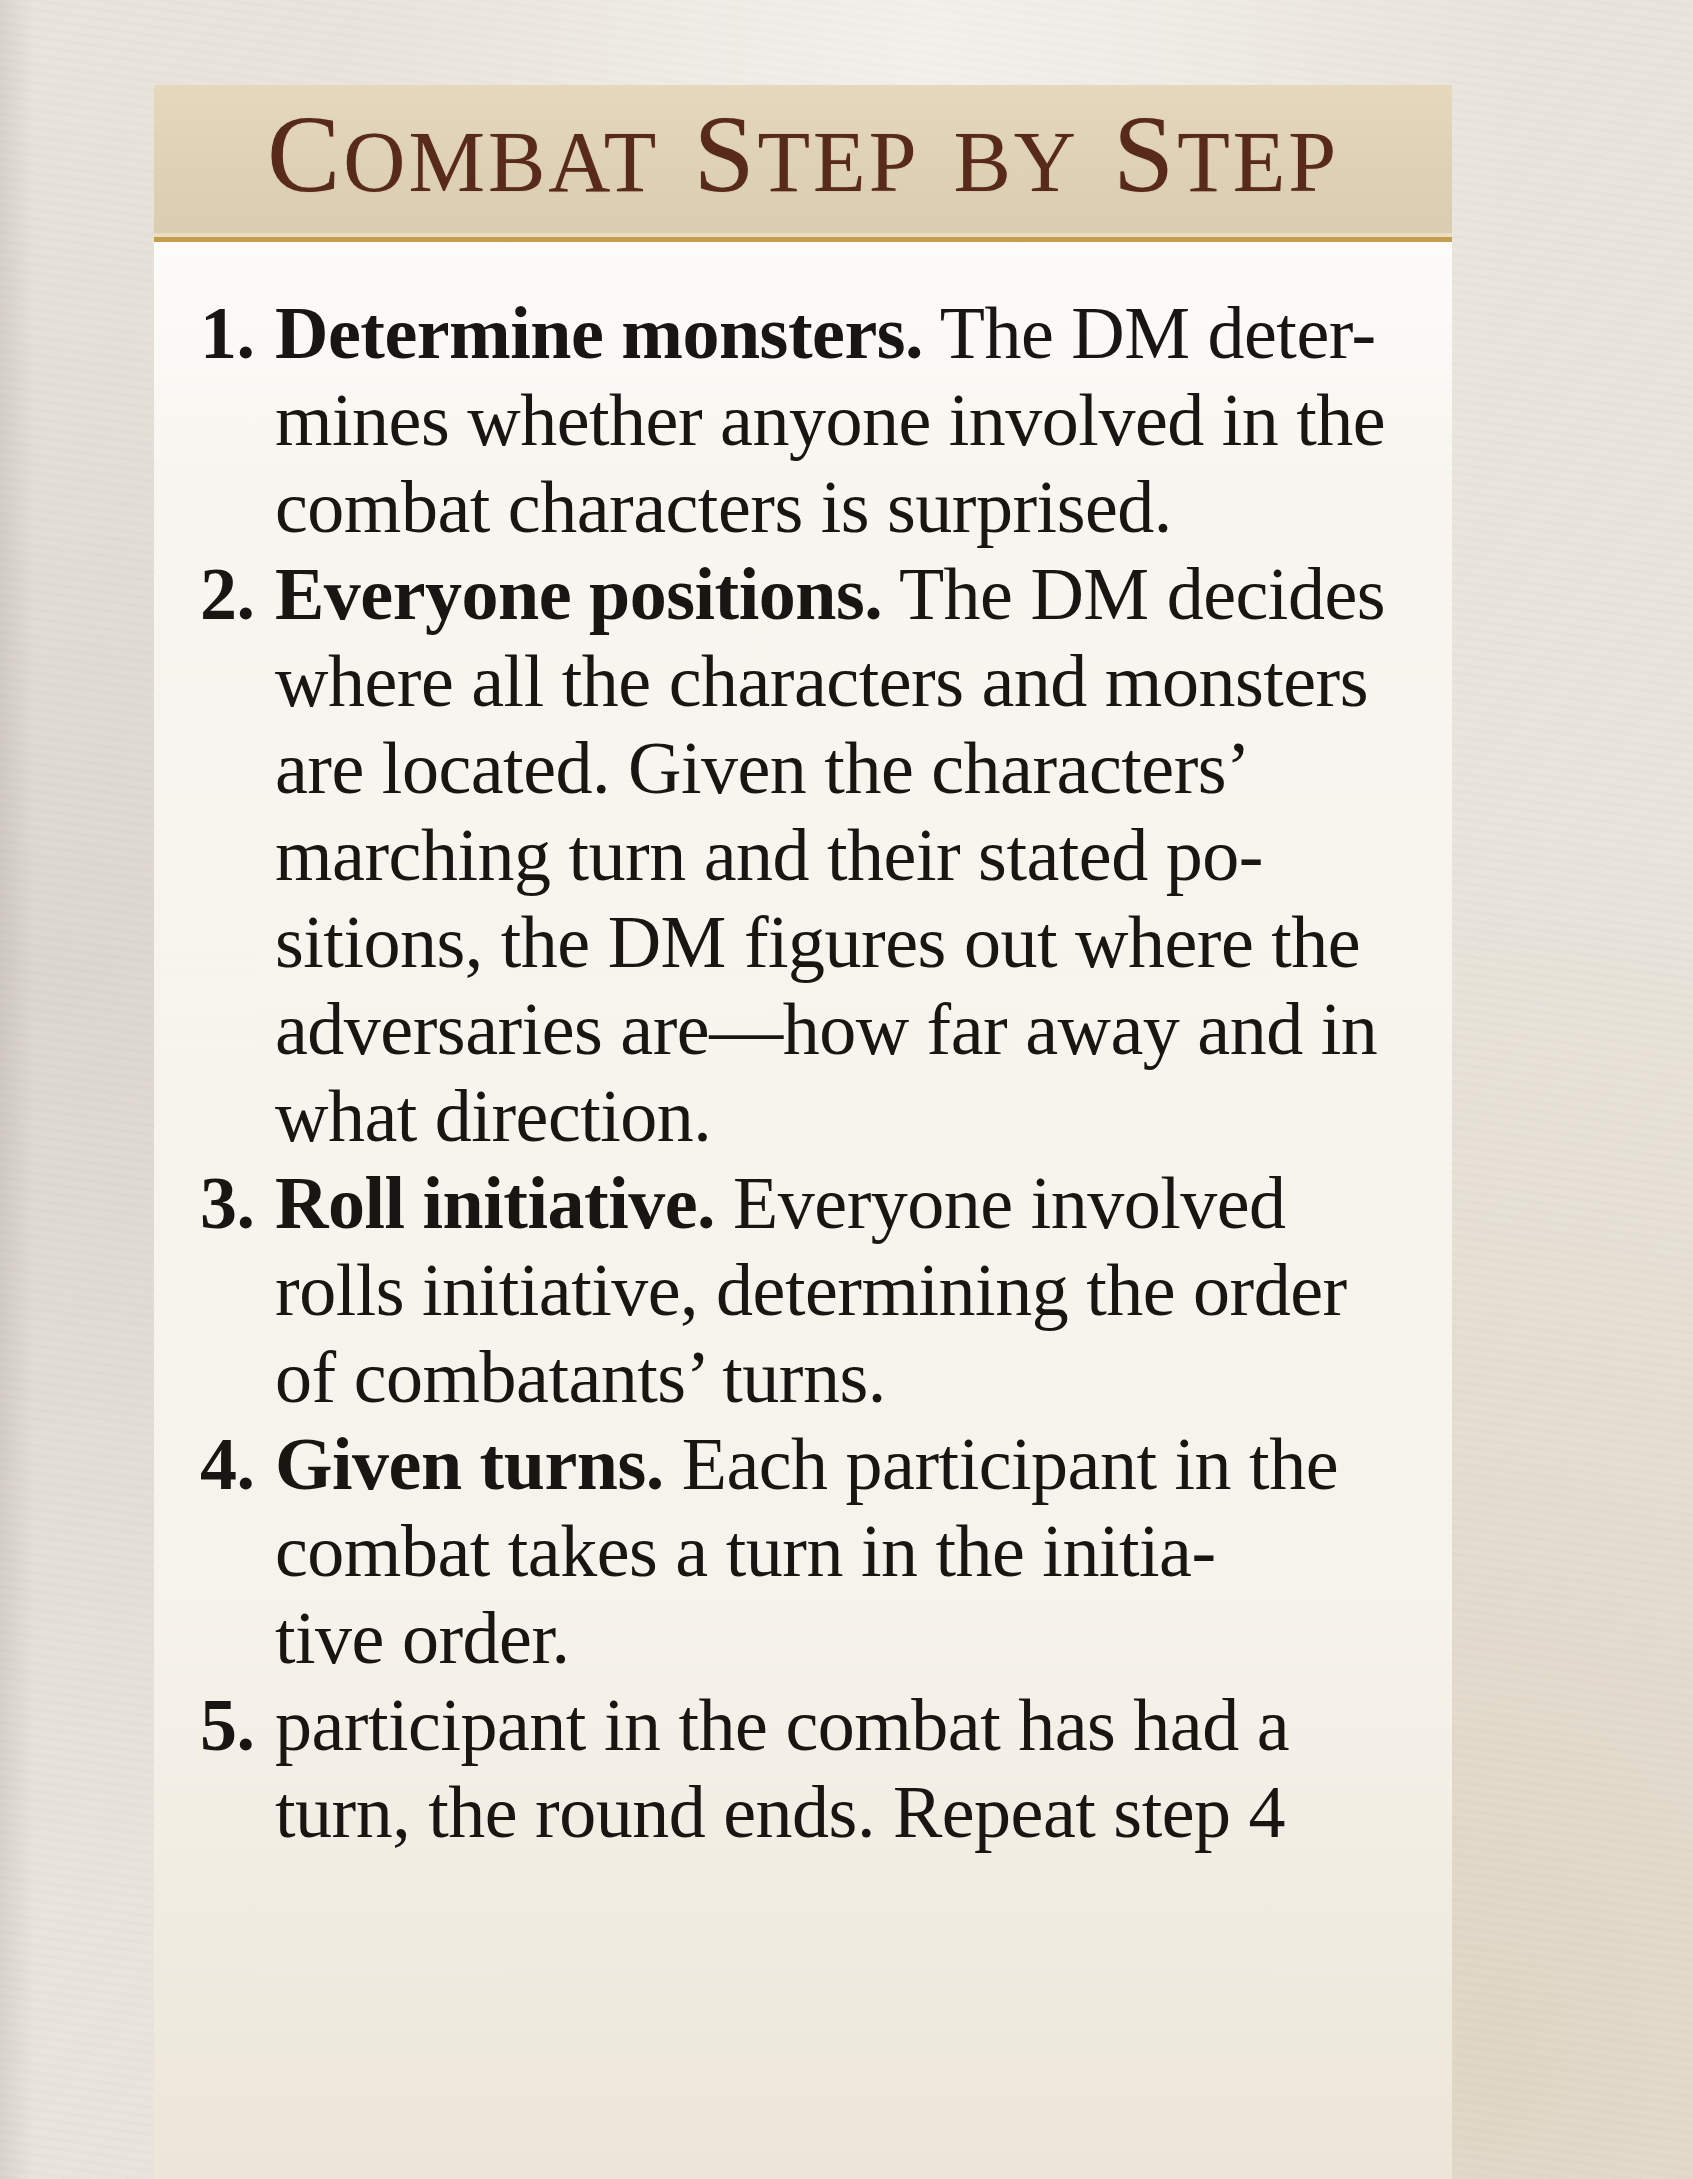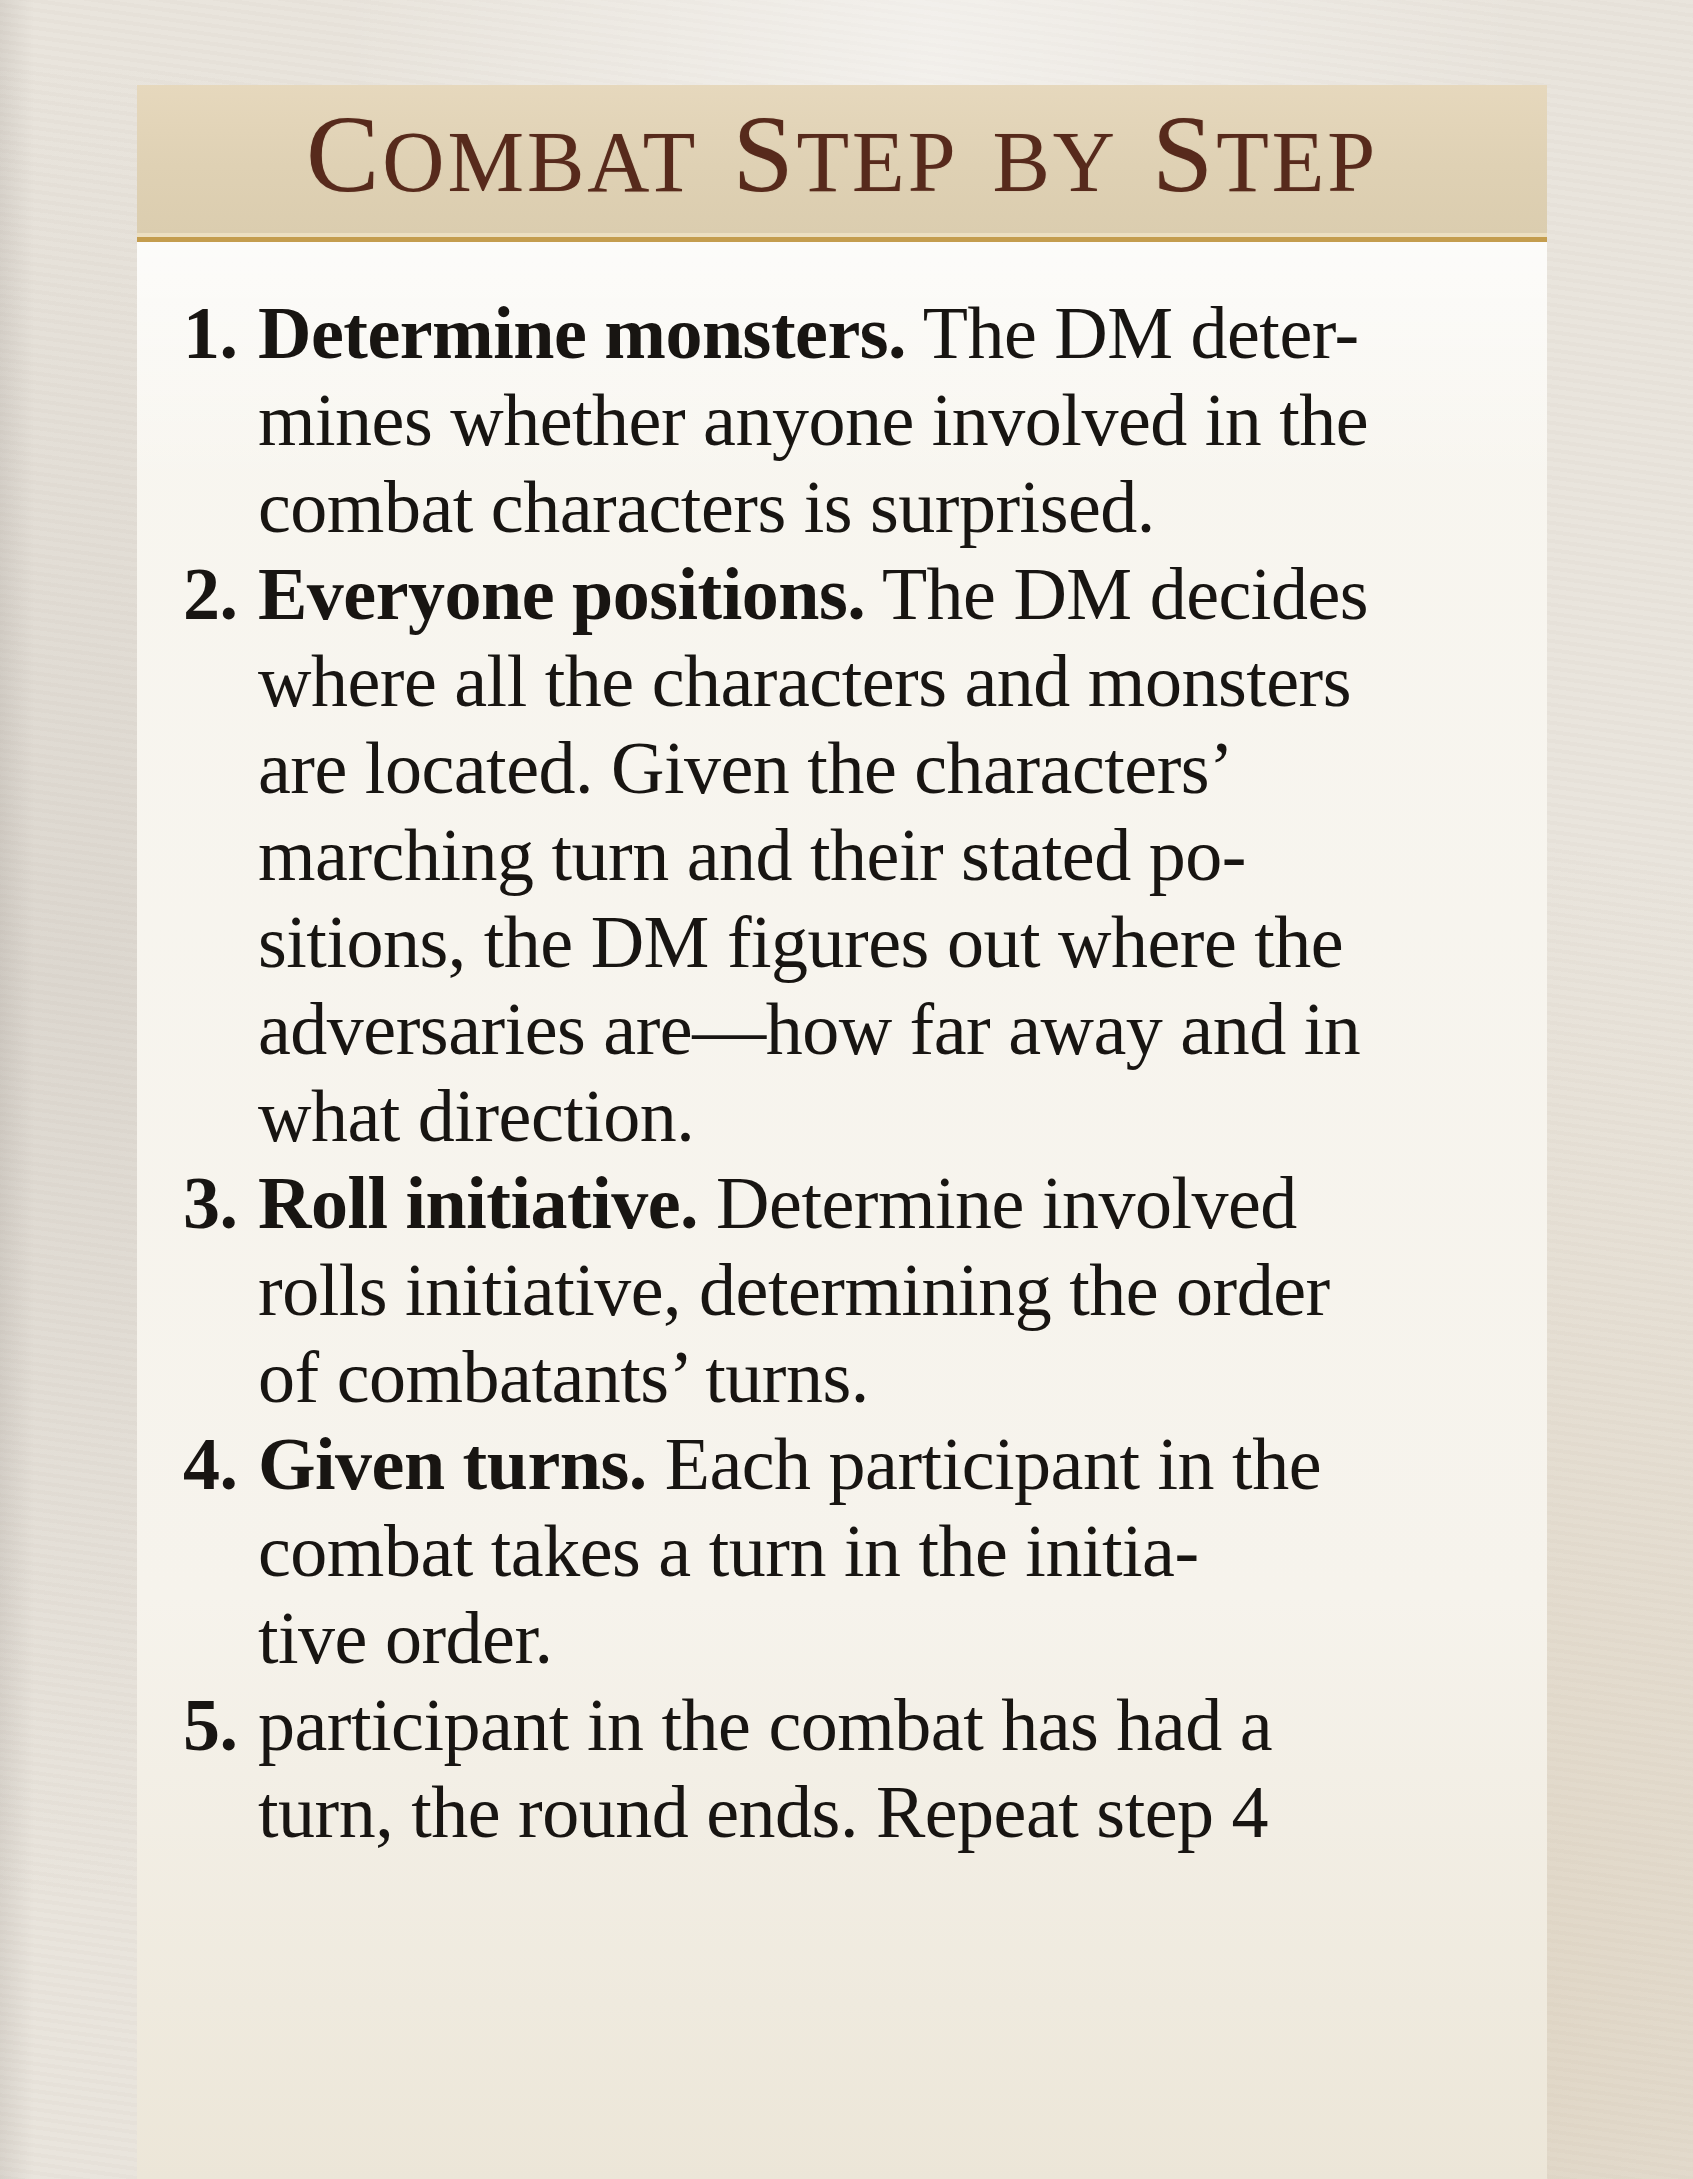--- a/index.html
+++ b/index.html
@@ -13,21 +13,21 @@
       radial-gradient(ellipse at 55% 3%, rgba(255,255,255,0.45), transparent 45%),
       repeating-linear-gradient(8deg, rgba(90,80,70,0.018) 0 4px, rgba(255,255,255,0.02) 4px 9px);
     overflow:hidden;
     font-family:"Liberation Serif", serif;
   }
   .page::before{ 
     content:"";position:absolute;left:0;top:0;bottom:0;width:34px;
     background:linear-gradient(90deg, rgba(70,60,55,0.10), rgba(70,60,55,0.0));
   }
   .panel{
-    position:absolute;left:137px;top:85px;width:1410px;height:2094px;
+    position:absolute;left:154px;top:85px;width:1298px;height:2094px;
   }
   .band{
     height:148px;
     background:linear-gradient(180deg,#e6d8bd 0%,#dfd1b4 55%,#dbcdaf 100%);
     display:flex;justify-content:center;align-items:center;
   }
   .title{
     margin:0;padding:0 10px 10px 10px;
     display:flex;align-items:baseline;gap:34px;
     color:#572a1c;font-weight:400;letter-spacing:3px;
@@ -97,21 +97,21 @@
           <div class="line"><span>marching turn and their stated po-</span></div>
           <div class="line"><span>sitions, the DM figures out where the</span></div>
           <div class="line"><span>adversaries are—how far away and in</span></div>
           <div class="line"><span>what direction.</span></div>
         </div>
       </div>
 
       <div class="step">
         <span class="num">3.</span>
         <div class="lines">
-          <div class="line"><b>Roll initiative.</b><span> Determine involved</span></div>
+          <div class="line"><b>Roll initiative.</b><span> Everyone involved</span></div>
           <div class="line"><span>rolls initiative, determining the order</span></div>
           <div class="line"><span>of combatants’ turns.</span></div>
         </div>
       </div>
 
       <div class="step">
         <span class="num">4.</span>
         <div class="lines">
           <div class="line"><b>Given turns.</b><span> Each participant in the</span></div>
           <div class="line"><span>combat takes a turn in the initia-</span></div>

